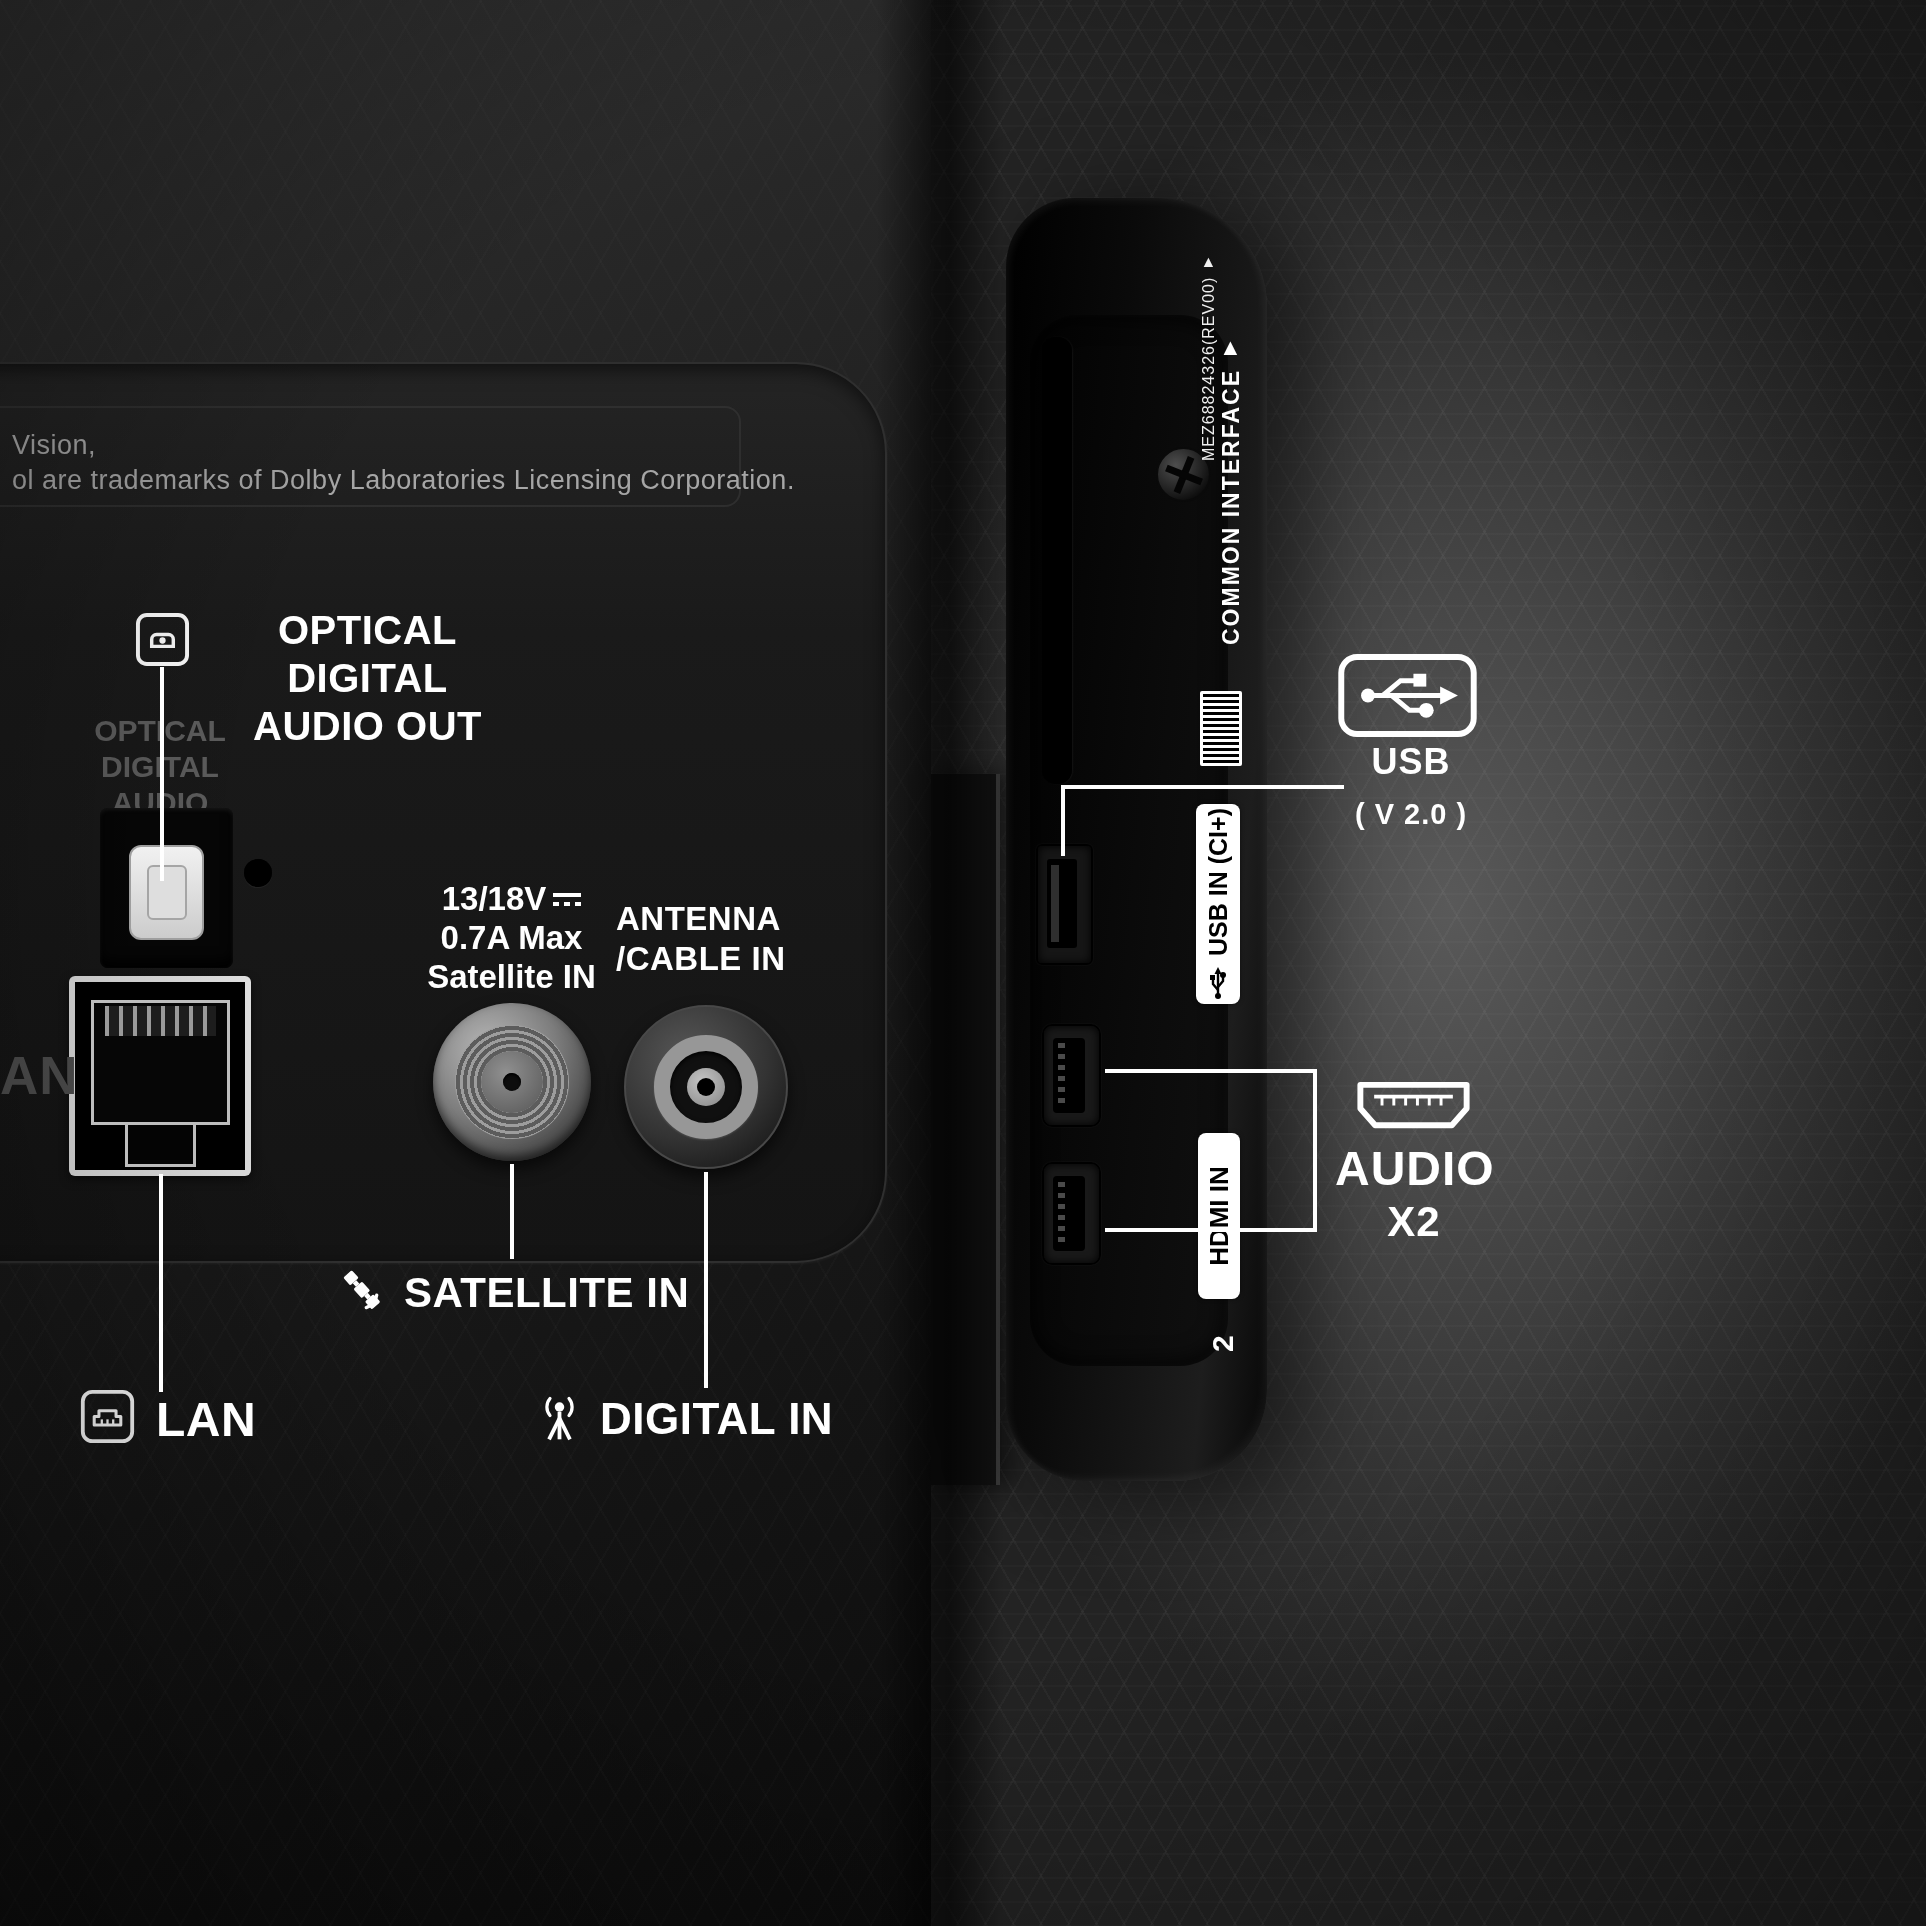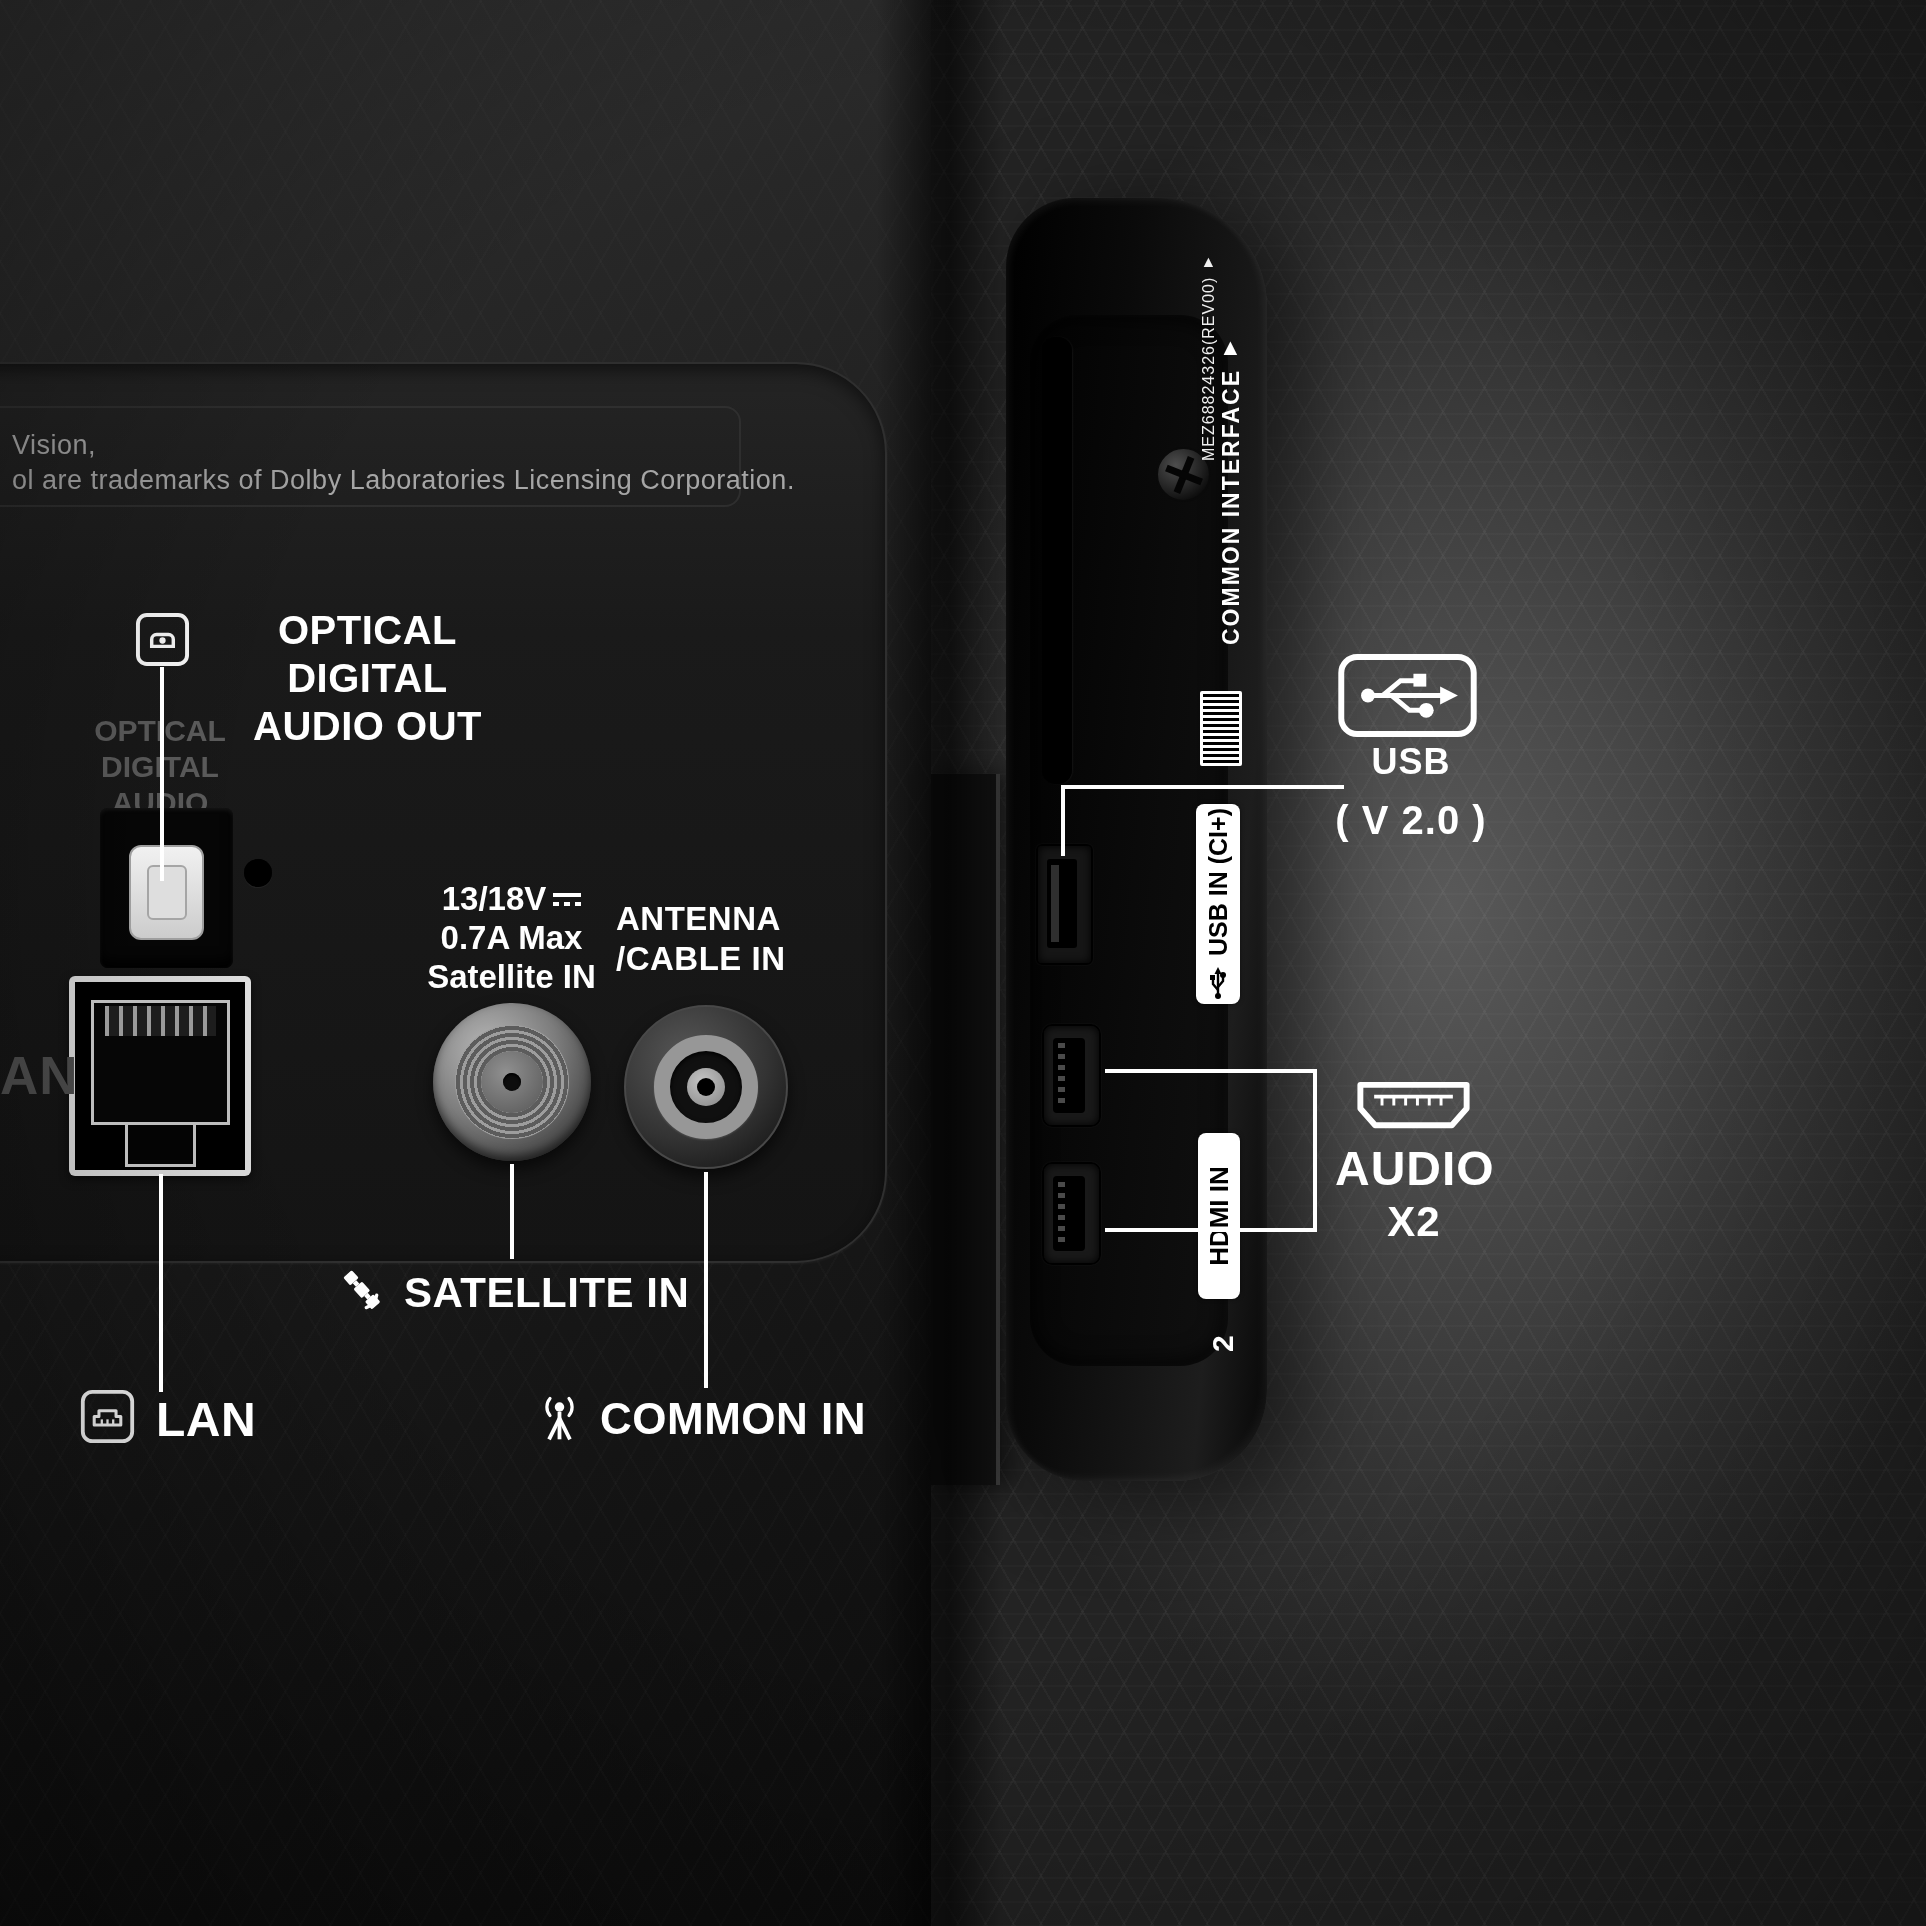--- a/index.html
+++ b/index.html
@@ -230,21 +230,21 @@
   <div class="abs callout-text" style="left:156px; top:1392px; font-size:48px;">LAN</div>
 
   <svg class="abs" style="left:531px; top:1388px;" width="57" height="57" viewBox="0 0 60 60">
     <circle cx="30" cy="20" r="5" fill="#fff"></circle>
     <line x1="30" y1="25" x2="30" y2="54" stroke="#fff" stroke-width="4"></line>
     <line x1="30" y1="32" x2="19" y2="54" stroke="#fff" stroke-width="4"></line>
     <line x1="30" y1="32" x2="41" y2="54" stroke="#fff" stroke-width="4"></line>
     <path d="M20 11 a14 14 0 0 0 0 18" stroke="#fff" stroke-width="3.4" fill="none" stroke-linecap="round"></path>
     <path d="M40 11 a14 14 0 0 1 0 18" stroke="#fff" stroke-width="3.4" fill="none" stroke-linecap="round"></path>
   </svg>
-  <div class="abs callout-text" style="left:600px; top:1394px; font-size:44px;">COMMON IN</div>
+  <div class="abs callout-text" style="left:600px; top:1394px; font-size:44px;">DIGITAL IN</div>
 
   <div class="abs tv-edge"></div>
   <div class="abs recess"></div>
   <div class="abs ci-slot"></div>
   <div class="abs screw">
       <span class="cv"></span>
       <span class="ch"></span>
     </div>
 
   <div class="abs usb-port"></div>
@@ -295,21 +295,21 @@
     <rect x="4" y="4" width="134" height="78" rx="16" fill="none" stroke="#fff" stroke-width="6"></rect>
     <circle cx="31" cy="43" r="7" fill="#fff"></circle>
     <line x1="31" y1="43" x2="110" y2="43" stroke="#fff" stroke-width="5"></line>
     <polygon points="122,43 104,34 104,52" fill="#fff"></polygon>
     <path d="M46 43 L64 28 L79 28" stroke="#fff" stroke-width="5" fill="none"></path>
     <rect x="77" y="21" width="13" height="13" fill="#fff"></rect>
     <path d="M55 43 L73 58 L85 58" stroke="#fff" stroke-width="5" fill="none"></path>
     <circle cx="90" cy="58" r="7.5" fill="#fff"></circle>
   </svg>
   <div class="abs ann-title" style="left:1317px; top:741px; width:188px; font-size:36px;">USB</div>
-  <div class="abs ann-title" style="left:1317px; top:798px; width:188px; font-size:40px;">( V 2.0 )</div>
+  <div class="abs ann-title" style="left:1317px; top:798px; width:188px; font-size:29px;">( V 2.0 )</div>
 
   <div class="abs white-line" style="left:1105px; top:1069px; width:212px; height:4px;"></div>
   <div class="abs white-line" style="left:1105px; top:1228px; width:212px; height:4px;"></div>
   <div class="abs white-line" style="left:1313px; top:1069px; width:4px; height:162px;"></div>
   <svg class="abs" style="left:1354px; top:1075px;" width="119" height="61" viewBox="0 0 120 62">
     <path d="M6 10 H114 V34 L99 51 H21 L6 34 Z" fill="none" stroke="#fff" stroke-width="6" stroke-linejoin="round"></path>
     <path d="M20 22 H100" stroke="#fff" stroke-width="4"></path>
     <line x1="28" y1="22" x2="28" y2="31" stroke="#fff" stroke-width="3"></line>
     <line x1="40" y1="22" x2="40" y2="31" stroke="#fff" stroke-width="3"></line>
     <line x1="52" y1="22" x2="52" y2="31" stroke="#fff" stroke-width="3"></line>

